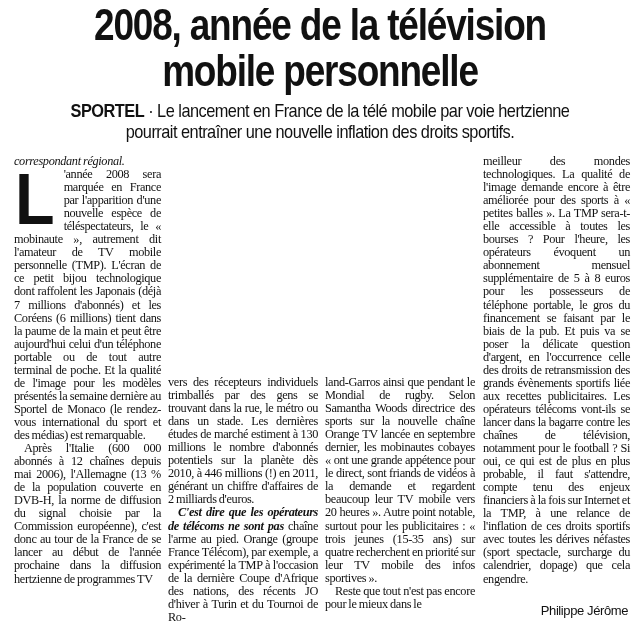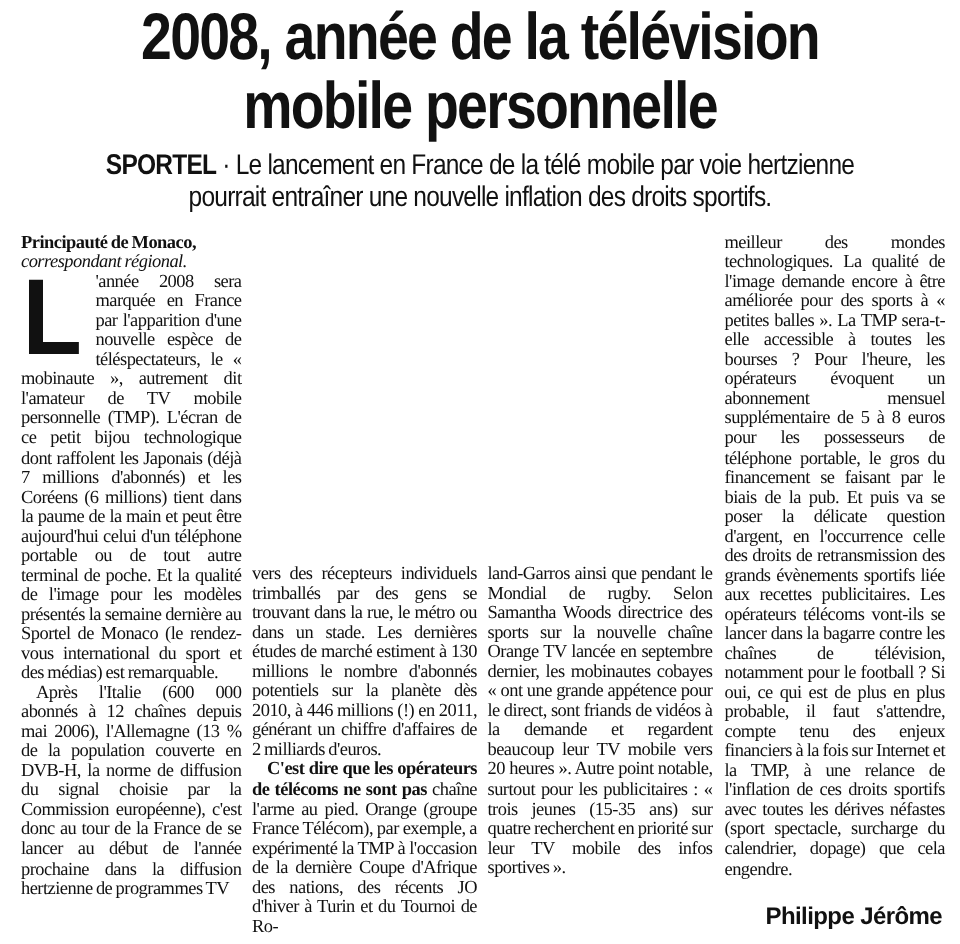--- a/index.html
+++ b/index.html
@@ -33,55 +33,55 @@
     .col4 { left: 483px; top: 155px; width: 147px; }
     .col p { margin: 0; }
     .indent { text-indent: 10px; }
     .place { font-weight: bold; text-align: left; }
     .role { font-style: italic; text-align: left; }
     .dropcap {
       float: left; font-family: "Liberation Sans", "DejaVu Sans", sans-serif;
       font-weight: bold; font-size: 72px; line-height: 54px; height: 52px;
       margin: 4px 5px 0 1px; transform: scaleX(0.9); transform-origin: left top;
     }
-    .lead-bold { font-weight: bold; }
+    .lead-bold { font-weight: bold; font-style: italic; }
     .byline {
       position: absolute; right: 12px; top: 603px;
       font-family: "Liberation Sans", "DejaVu Sans", sans-serif;
-      font-weight: bold; font-size: 16px; letter-spacing: -0.4px;
+      font-weight: normal; font-size: 13px; letter-spacing: -0.4px;
     }
   </style>
 </head>
 <body>
 
 <div>
   <div class="headline">
     <div>2008, année de la télévision</div>
     <div>mobile personnelle</div>
   </div>
 </div>
 
 <div class="deck">
   <div><span class="kicker">SPORTEL</span><span> · </span><span>Le lancement en France de la télé mobile par voie hertzienne</span></div>
   <div>pourrait entraîner une nouvelle inflation des droits sportifs.</div>
 </div>
 
 <div class="col col1">
-  <p class="place">Principauté de Monaco,</p>
   <p class="role">correspondant régional.</p>
   <p><span class="dropcap">L</span><span>'année 2008 sera marquée en France par l'apparition d'une nouvelle espèce de téléspectateurs, le « mobinaute », autrement dit l'amateur de TV mobile personnelle (TMP). L'écran de ce petit bijou technologique dont raffolent les Japonais (déjà 7 millions d'abonnés) et les Coréens (6 millions) tient dans la paume de la main et peut être aujourd'hui celui d'un téléphone portable ou de tout autre terminal de poche. Et la qualité de l'image pour les modèles présentés la semaine dernière au Sportel de Monaco (le rendez-vous international du sport et des médias) est remarquable.</span></p>
   <p class="indent">Après l'Italie (600 000 abonnés à 12 chaînes depuis mai 2006), l'Allemagne (13 % de la population couverte en DVB-H, la norme de diffusion du signal choisie par la Commission européenne), c'est donc au tour de la France de se lancer au début de l'année prochaine dans la diffusion hertzienne de programmes TV</p>
 </div>
 
 <div class="col col2">
   <p>vers des récepteurs individuels trimballés par des gens se trouvant dans la rue, le métro ou dans un stade. Les dernières études de marché estiment à 130 millions le nombre d'abonnés potentiels sur la planète dès 2010, à 446 millions (!) en 2011, générant un chiffre d'affaires de 2 milliards d'euros.</p>
   <p class="indent"><span class="lead-bold">C'est dire que les opérateurs de télécoms ne sont pas</span><span> chaîne l'arme au pied. Orange (groupe France Télécom), par exemple, a expérimenté la TMP à l'occasion de la dernière Coupe d'Afrique des nations, des récents JO d'hiver à Turin et du Tournoi de Ro-</span></p>
 </div>
 
 <div class="col col3">
   <p>land-Garros ainsi que pendant le Mondial de rugby. Selon Samantha Woods directrice des sports sur la nouvelle chaîne Orange TV lancée en septembre dernier, les mobinautes cobayes « ont une grande appétence pour le direct, sont friands de vidéos à la demande et regardent beaucoup leur TV mobile vers 20 heures ». Autre point notable, surtout pour les publicitaires : « trois jeunes (15-35 ans) sur quatre recherchent en priorité sur leur TV mobile des infos sportives ».</p>
+  <p class="indent">Reste que tout n'est pas encore pour le mieux dans le</p>
 </div>
 
 <div class="col col4">
   <p>meilleur des mondes technologiques. La qualité de l'image demande encore à être améliorée pour des sports à « petites balles ». La TMP sera-t-elle accessible à toutes les bourses ? Pour l'heure, les opérateurs évoquent un abonnement mensuel supplémentaire de 5 à 8 euros pour les possesseurs de téléphone portable, le gros du financement se faisant par le biais de la pub. Et puis va se poser la délicate question d'argent, en l'occurrence celle des droits de retransmission des grands évènements sportifs liée aux recettes publicitaires. Les opérateurs télécoms vont-ils se lancer dans la bagarre contre les chaînes de télévision, notamment pour le football ? Si oui, ce qui est de plus en plus probable, il faut s'attendre, compte tenu des enjeux financiers à la fois sur Internet et la TMP, à une relance de l'inflation de ces droits sportifs avec toutes les dérives néfastes (sport spectacle, surcharge du calendrier, dopage) que cela engendre.</p>
 </div>
 
 <div class="byline">Philippe Jérôme</div>
 
 </body></html>

